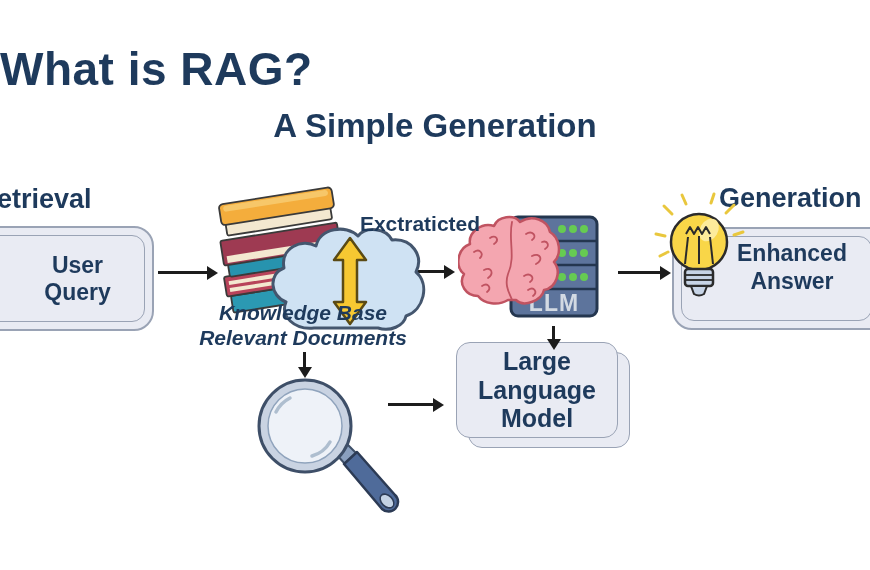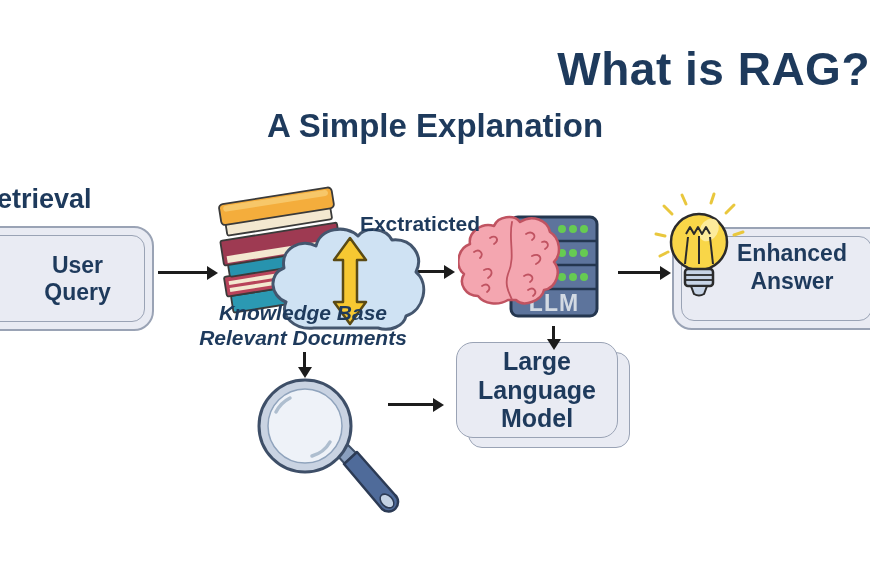--- a/index.html
+++ b/index.html
@@ -2,21 +2,21 @@
 <html style="--text-navy: #1e3a5c; --box-fill: #e9ebf3; --box-border: #9aa3b5; --arrow: #1c1c1c; --server-blue: #5d749c; --server-dot-green: #66cb52; --brain-pink: #f4a6b0; --cloud-blue: #cfe2f3; --accent-yellow: #f6c832; --bulb-yellow: #f9d648;"><head>
 <meta charset="utf-8">
 <style>
   html,body { margin:0; padding:0; background:#fff; }
   .canvas {
     position:relative; width:870px; height:570px; overflow:hidden;
     background:#ffffff; font-family:"Liberation Sans", sans-serif;
   }
   .navy { color:var(--text-navy,#1e3a5c); font-weight:700; }
   .title-main {
-    position:absolute; left:0; right:0; top:42px; text-align:right;
+    position:absolute; left:0; right:0; top:42px; text-align:left;
     font-size:46px; font-weight:800; letter-spacing:0.5px;
   }
   .title-sub {
     position:absolute; left:0; right:0; top:107px; text-align:center;
     font-size:33px; font-weight:800;
   }
   .stage-label { position:absolute; font-size:27px; font-weight:800; white-space:nowrap; }
   .small-label { position:absolute; font-size:21px; font-weight:800; text-align:center; white-space:pre-line; line-height:1.18; z-index:6; }
   .pill-box {
     position:absolute; background:var(--box-fill,#e9ebf3);
@@ -43,23 +43,24 @@
   .icon-abs { position:absolute; z-index:4; }
   .ea-text { position:absolute; left:716px; top:240px; width:152px; z-index:5;
     font-size:23px; font-weight:800; text-align:center; white-space:pre-line; line-height:1.2; }
 </style>
 </head>
 <body>
 
 <div class="canvas">
 
   <div class="title-main navy">What is RAG?</div>
-  <div class="title-sub navy">A Simple Explanation</div>
+  <div class="title-sub navy">A Simple Generation</div>
 
   <div class="stage-label navy" style="left:-3px; top:184px;">etrieval</div>
+  <div class="stage-label navy" style="left:719px; top:183px;">Generation</div>
 
   <div class="pill-box" style="left:-46px; top:226px; width:196px; height:101px;">
     <div class="pill-inner">
       <div class="box-text navy">User
 Query</div>
     </div>
   </div>
 
   <div class="h-arrow" style="left:158px; top:271px; width:50px;"></div>
 
@@ -133,21 +134,21 @@
       <path d="M74,44 C82,40 86,48 78,52"></path>
       <path d="M66,64 C72,60 78,66 72,70"></path>
       <path d="M84,30 C90,28 92,34 87,37"></path>
       <path d="M70,78 C76,74 80,80 75,84"></path>
     </g>
   </svg>
 
   <div class="v-arrow" style="left:552px; top:326px; height:14px;"></div>
 
   <div class="card" style="left:468px; top:352px; width:160px; height:94px;"></div>
-  <div class="card card-front" style="left:456px; top:342px; width:160px; height:94px;border-radius:17px;">
+  <div class="card card-front" style="left:456px; top:342px; width:160px; height:94px;">
     <div class="card-text navy">Large
 Language
 Model</div>
   </div>
 
   <div class="h-arrow" style="left:618px; top:271px; width:43px;"></div>
 
   <div class="pill-box" style="left:672px; top:227px; width:212px; height:99px;">
     <div class="pill-inner ea"></div>
   </div>

